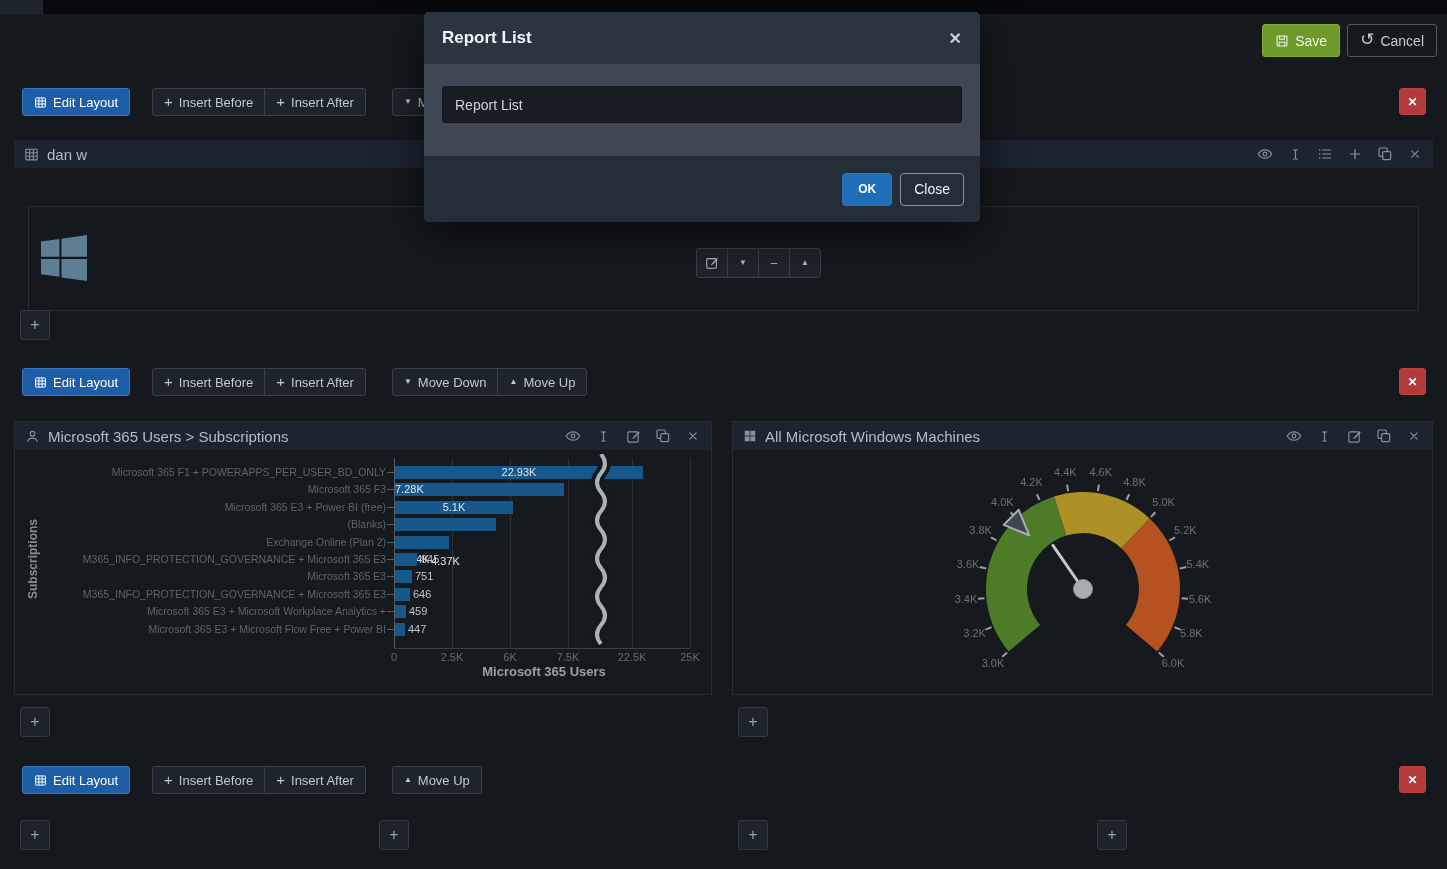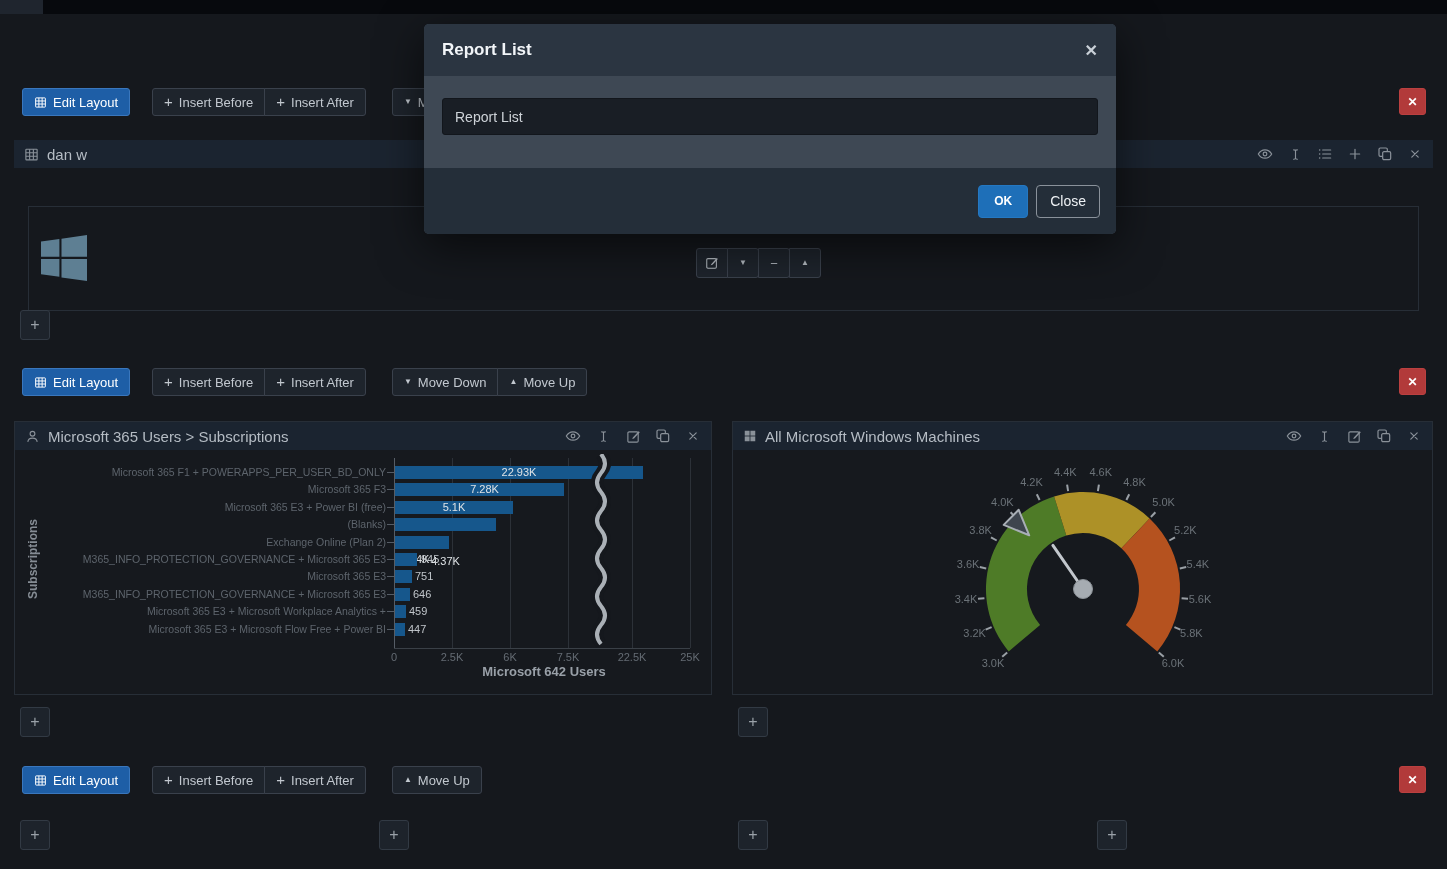--- a/index.html
+++ b/index.html
@@ -67,21 +67,21 @@
   .cat-tick{position:absolute;left:372px;width:7px;height:1px;background:#565d66;}
   .bar-rect{position:absolute;height:13px;}
   .val-label{position:absolute;font-size:11px;line-height:13px;white-space:nowrap;}
   .grid-v{position:absolute;top:8px;height:190px;width:1px;background:#2c3138;}
   .axis-v{position:absolute;left:379px;top:8px;height:190px;width:1px;background:#565d66;}
   .axis-h{position:absolute;left:379px;top:198px;width:296px;height:1px;background:#3a4047;}
   .bar-tick{position:absolute;top:201px;width:44px;text-align:center;font-size:11px;color:#646b73;}
   .squiggle{position:absolute;left:576px;top:4px;}
 
   
-  .modal{position:absolute;left:424px;top:24px;width:692px;background:#3e4854;border-radius:5px;
+  .modal{position:absolute;left:424px;top:12px;width:556px;background:#3e4854;border-radius:5px;
          box-shadow:0 12px 45px rgba(0,0,0,.6);z-index:40;overflow:hidden;}
   .modal-header{height:52px;background:#2b3541;display:flex;align-items:center;padding:0 18px;}
   .modal-title{font-size:17px;font-weight:700;color:#f2f5f8;}
   .modal-x{margin-left:auto;background:none;border:none;color:#c9d0d7;font-size:16px;font-weight:700;
            font-family:inherit;padding:0;}
   .modal-body{padding:22px 18px 33px;}
   .modal-label{font-size:13px;font-weight:700;color:#e9eef3;margin-bottom:9px;}
   .modal-input{width:100%;box-sizing:border-box;height:37px;background:#191e25;border:1px solid #12161c;
                border-radius:3px;color:#ced3d8;font-size:14px;padding:0 12px;font-family:inherit;}
   .modal-footer{height:66px;background:#242e39;display:flex;align-items:center;justify-content:flex-end;
@@ -94,20 +94,35 @@
 </head>
 <body>
 
 <div class="screen">
 
   <div class="topstrip">
     <div class="toptab"></div>
   </div>
 
 
+  <div class="top-actions">
+    <button class="btn-save">
+      <span style="display:flex">
+        <svg viewBox="0 0 24 24" width="14" height="14" fill="none" stroke="currentColor" stroke-width="1.8">
+            <rect x="3.5" y="3.5" width="17" height="17" rx="1.5"></rect>
+            <path d="M8 3.5V9h8V3.5M7 20.5v-6.5h10v6.5"></path>
+          </svg>
+      </span>
+      <span>Save</span>
+    </button>
+    <button class="btn-cancel">
+      <span class="undo-glyph">↺</span>
+      <span>Cancel</span>
+    </button>
+  </div>
 
   <div class="section-bar" style="top:88px;">
     <button class="btn btn-primary">
       <span style="display:flex">
           <svg viewBox="0 0 24 24" width="13" height="13" fill="none" stroke="currentColor" stroke-width="1.8">
             <rect x="3" y="3.5" width="18" height="17" rx="1"></rect>
             <path d="M3 9.2h18M3 14.8h18M9 3.5v17M15 3.5v17"></path>
           </svg>
         </span>
       <span>Edit Layout</span>
@@ -309,21 +324,21 @@
           <div class="bar-tick" style="left: 653px;">25K</div>
           <div class="axis-v"></div>
           <div class="axis-h"></div>
           <div class="cat-label" style="top: 16px;">Microsoft 365 F1 + POWERAPPS_PER_USER_BD_ONLY</div>
           <div class="cat-tick" style="top: 22px;"></div>
           <div class="bar-rect" style="left: 380px; top: 16px; width: 248px; background: rgb(22, 87, 140);"></div>
           <div class="val-label" style="top: 16px; left: 380px; width: 248px; text-align: center; color: rgb(223, 227, 230);">22.93K</div>
           <div class="cat-label" style="top: 33.4px;">Microsoft 365 F3</div>
           <div class="cat-tick" style="top: 39.4px;"></div>
           <div class="bar-rect" style="left: 380px; top: 33.4px; width: 169px; background: rgb(22, 87, 140);"></div>
-          <div class="val-label" style="top: 33.4px; left: 380px; width: 179px; text-align: center; color: rgb(223, 227, 230);">7.28K</div>
+          <div class="val-label" style="top: 33.4px; left: 380px; width: 179px; text-align: left; color: rgb(223, 227, 230);">7.28K</div>
           <div class="cat-label" style="top: 50.8px;">Microsoft 365 E3 + Power BI (free)</div>
           <div class="cat-tick" style="top: 56.8px;"></div>
           <div class="bar-rect" style="left: 380px; top: 50.8px; width: 118px; background: rgb(22, 87, 140);"></div>
           <div class="val-label" style="top: 50.8px; left: 380px; width: 118px; text-align: center; color: rgb(223, 227, 230);">5.1K</div>
           <div class="cat-label" style="top: 68.2px;">(Blanks)</div>
           <div class="cat-tick" style="top: 74.2px;"></div>
           <div class="bar-rect" style="left: 380px; top: 68.2px; width: 101px; background: rgb(22, 87, 140);"></div>
           <div class="val-label" style="top: 68.2px; left: 380px; width: 101px; text-align: center; color: rgb(223, 227, 230); margin-top: 37px;">4.37K</div>
           <div class="cat-label" style="top: 85.6px;">Exchange Online (Plan 2)</div>
           <div class="cat-tick" style="top: 91.6px;"></div>
@@ -347,21 +362,21 @@
           <div class="val-label" style="top: 155.2px; left: 394px; color: rgb(192, 197, 202);">459</div>
           <div class="cat-label" style="top: 172.6px;">Microsoft 365 E3 + Microsoft Flow Free + Power BI</div>
           <div class="cat-tick" style="top: 178.6px;"></div>
           <div class="bar-rect" style="left: 380px; top: 172.6px; width: 10px; background: rgb(22, 87, 140);"></div>
           <div class="val-label" style="top: 172.6px; left: 393px; color: rgb(192, 197, 202);">447</div>
           <div class="squiggle"><svg width="20" height="196" viewBox="0 0 20 196">
               <path d="M10 0 q8 9.5 0 19 q-8 9.5 0 19 q8 9.5 0 19 q-8 9.5 0 19 q8 9.5 0 19 q-8 9.5 0 19 q8 9.5 0 19 q-8 9.5 0 19 q8 9.5 0 19 q-8 9.5 0 19" fill="none" stroke="#15181d" stroke-width="12"></path>
               <path d="M10 0 q8 9.5 0 19 q-8 9.5 0 19 q8 9.5 0 19 q-8 9.5 0 19 q8 9.5 0 19 q-8 9.5 0 19 q8 9.5 0 19 q-8 9.5 0 19 q8 9.5 0 19 q-8 9.5 0 19" fill="none" stroke="#aab0b6" stroke-width="4"></path>
             </svg></div>
         </div>
-      <div class="bar-xlabel">Microsoft 642 Users</div>
+      <div class="bar-xlabel">Microsoft 365 Users</div>
     </div>
   </div>
 
   <div class="panel bordered" style="left:732px;top:421px;width:701px;height:274px;">
     <div class="panel-header">
       <span style="display:flex;color:#8a9199;">
           <svg viewBox="0 0 24 24" width="14" height="14" fill="currentColor">
             <rect x="3" y="3" width="8.3" height="8.3"></rect>
             <rect x="12.7" y="3" width="8.3" height="8.3"></rect>
             <rect x="3" y="12.7" width="8.3" height="8.3"></rect>

